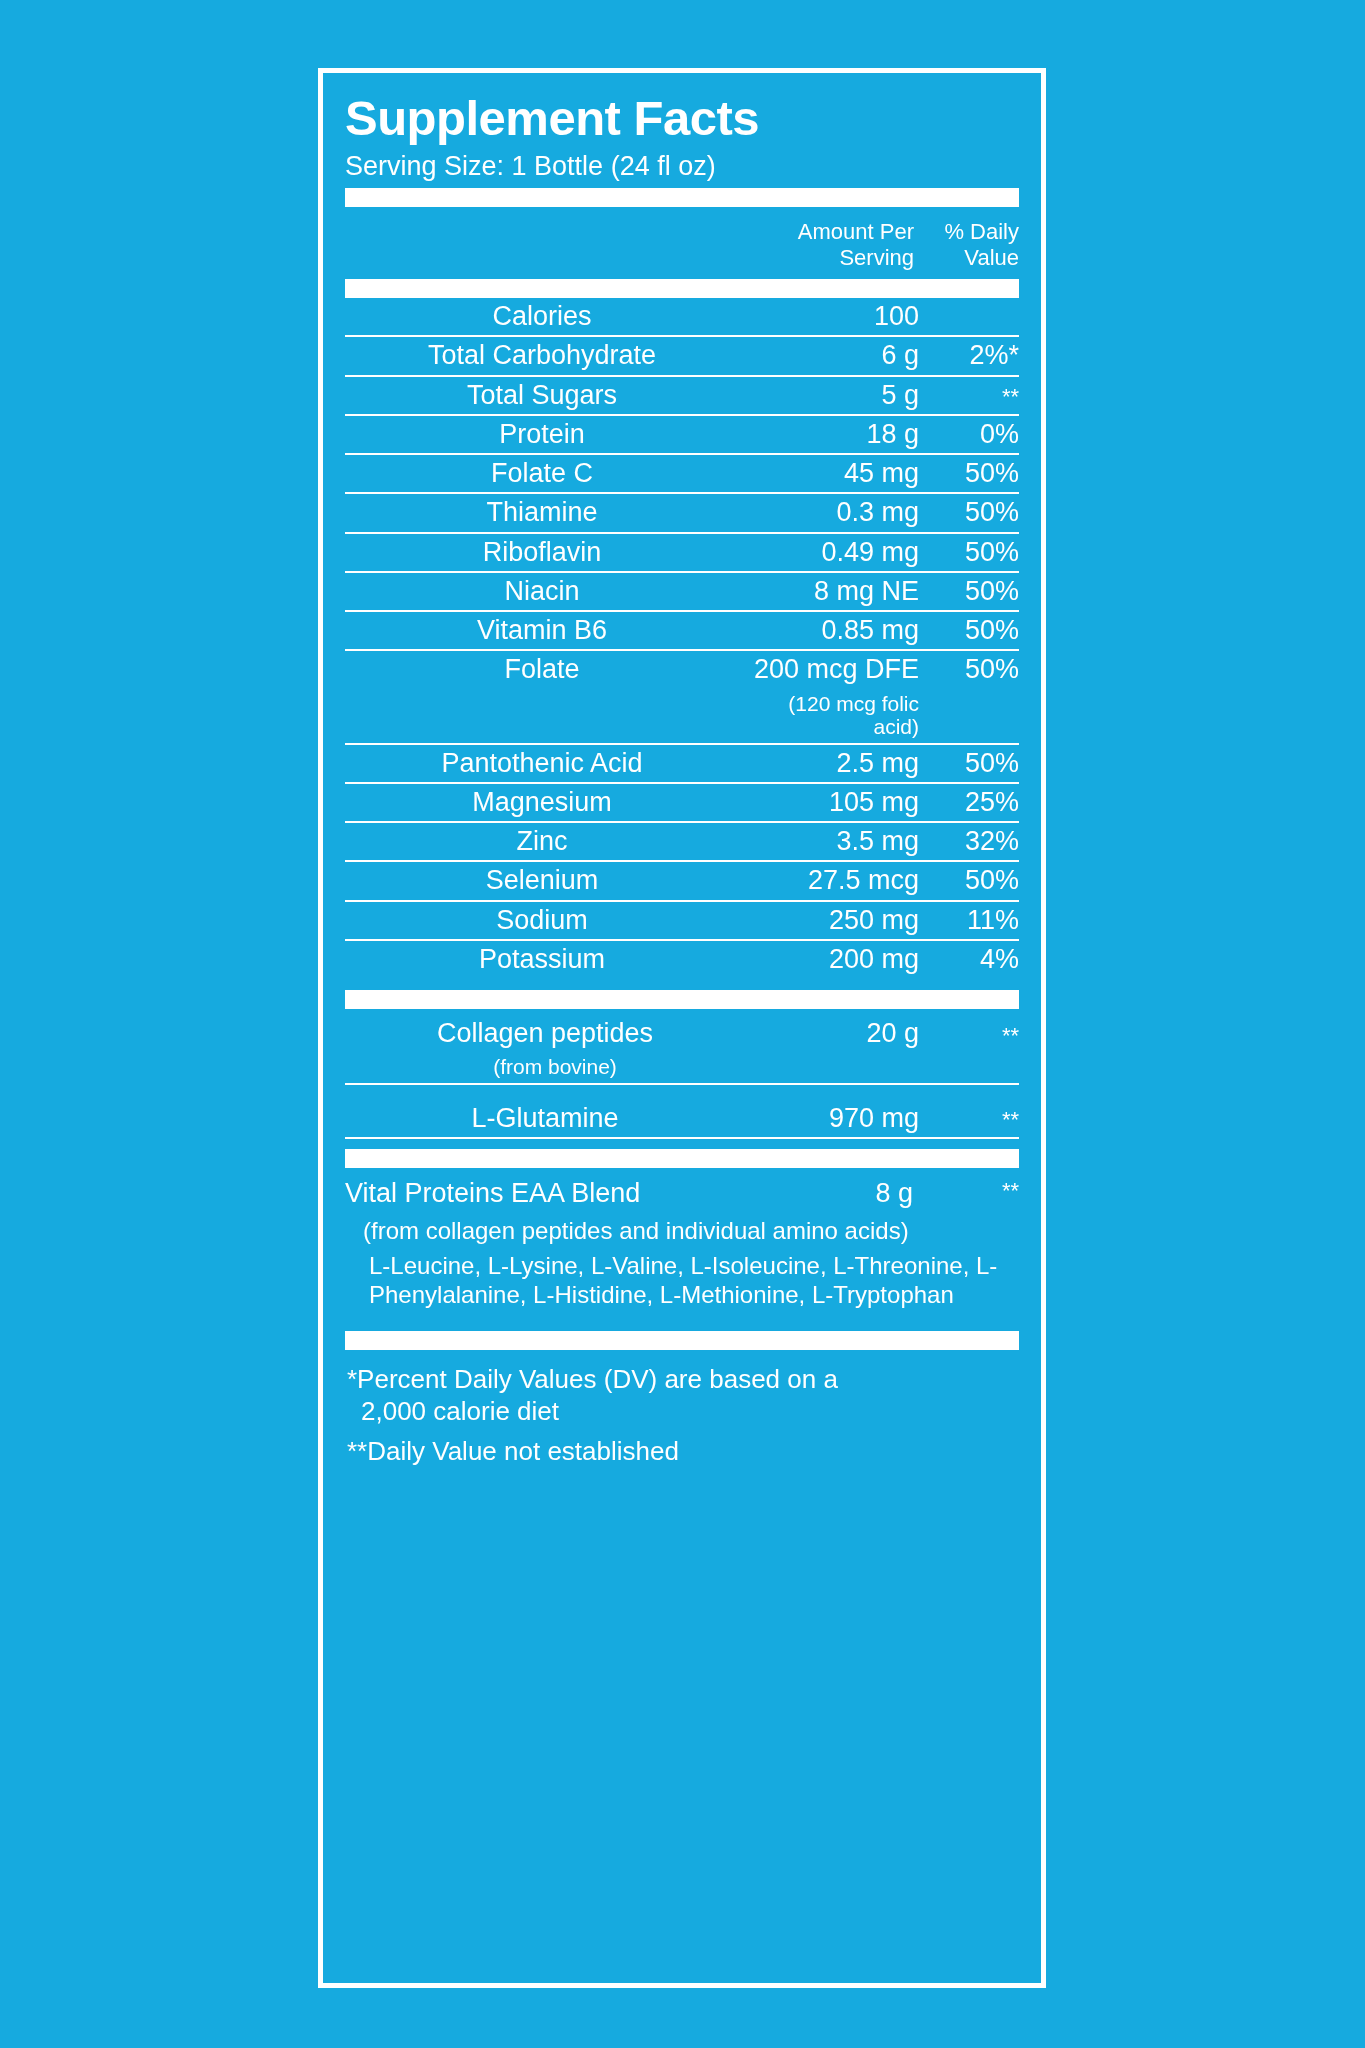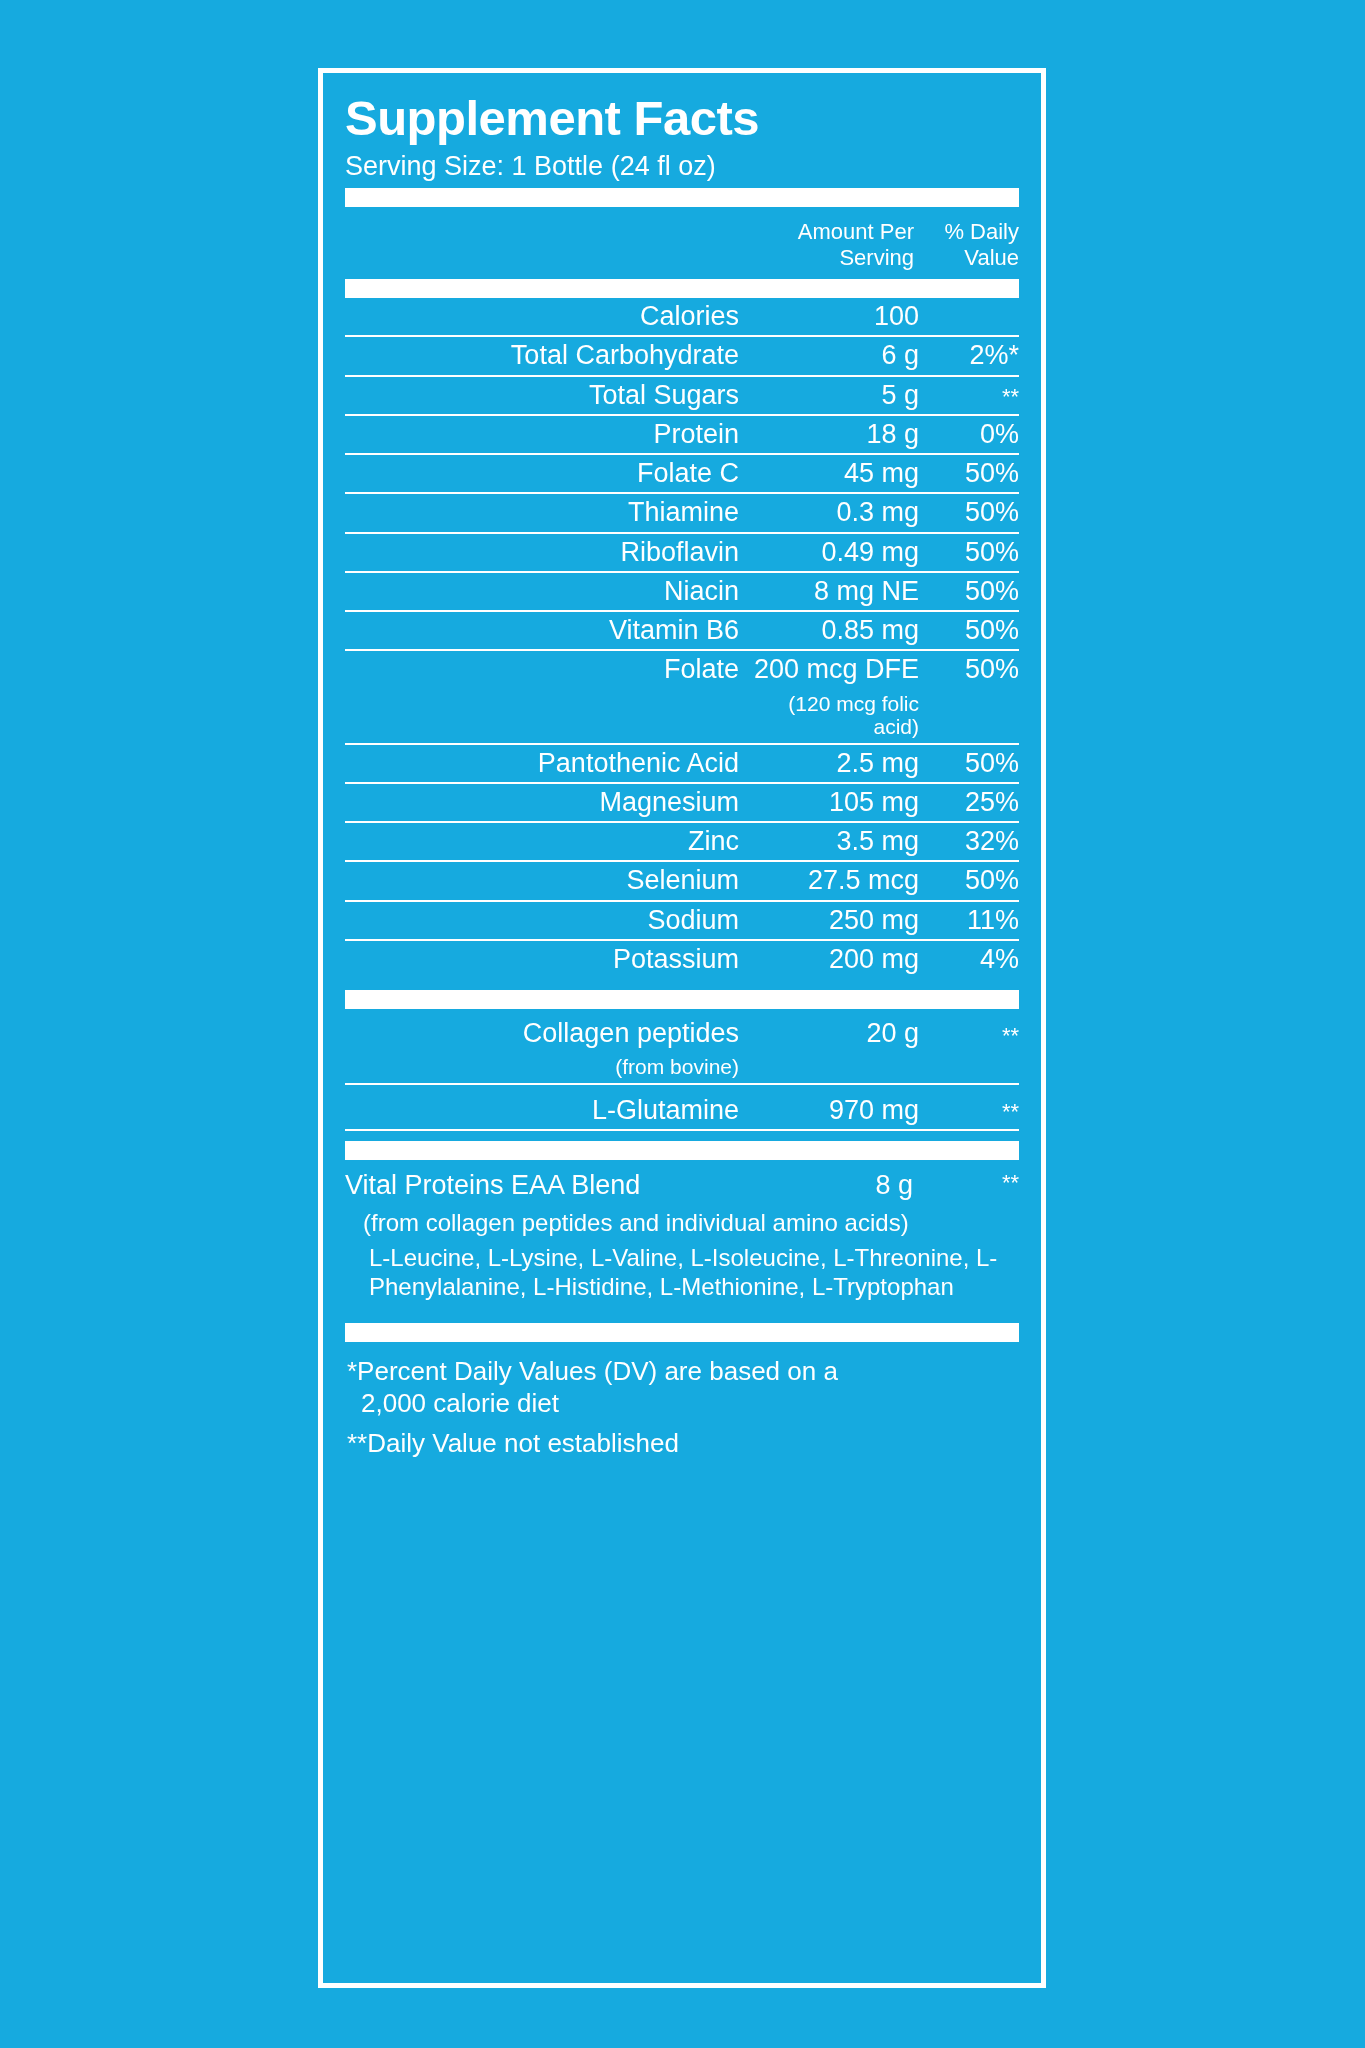--- a/index.html
+++ b/index.html
@@ -63,21 +63,21 @@
     border-collapse: collapse;
     font-size: 27px;
   }
   table.facts td {
     padding: 3px 0 4px 0;
     vertical-align: bottom;
     border-bottom: 2px solid #ffffff;
     line-height: 1.12;
   }
   table.facts tr.noline td { border-bottom: none; }
-  td.nm   { text-align: right; }
+  td.nm   { text-align: center; }
   td.amt  { text-align: right; width: 180px; padding-right: 6px; white-space: nowrap; margin-top: 36px;}
   td.dv   { text-align: right; width: 100px; white-space: nowrap; }
   td.indent { padding-left: 38px; }
   td.sub {
     font-size: 21px;
     text-align: right;
     padding-top: 0;
   }
   .star { font-size: 22px; vertical-align: top; }
 
@@ -230,21 +230,21 @@
           <td class="nm" style="padding-left:6px;">Collagen peptides</td>
           <td class="amt">20 g</td>
           <td class="dv star">**</td>
         </tr>
         <tr>
           <td class="nm" style="font-size:21px;padding-left:26px;">(from bovine)</td>
           <td></td>
           <td></td>
         </tr>
         <tr>
-          <td class="nm" style="padding-left:6px;padding-top:10px;">L-Glutamine</td>
+          <td class="nm" style="padding-left:6px;padding-top:18px;">L-Glutamine</td>
           <td class="amt">970 mg</td>
           <td class="dv star">**</td>
         </tr>
       </tbody>
     </table>
 
     <div class="bar-thick" style="margin-top:10px;"></div>
 
     <div class="blend-head">
       <div class="bn">Vital Proteins EAA Blend</div>

